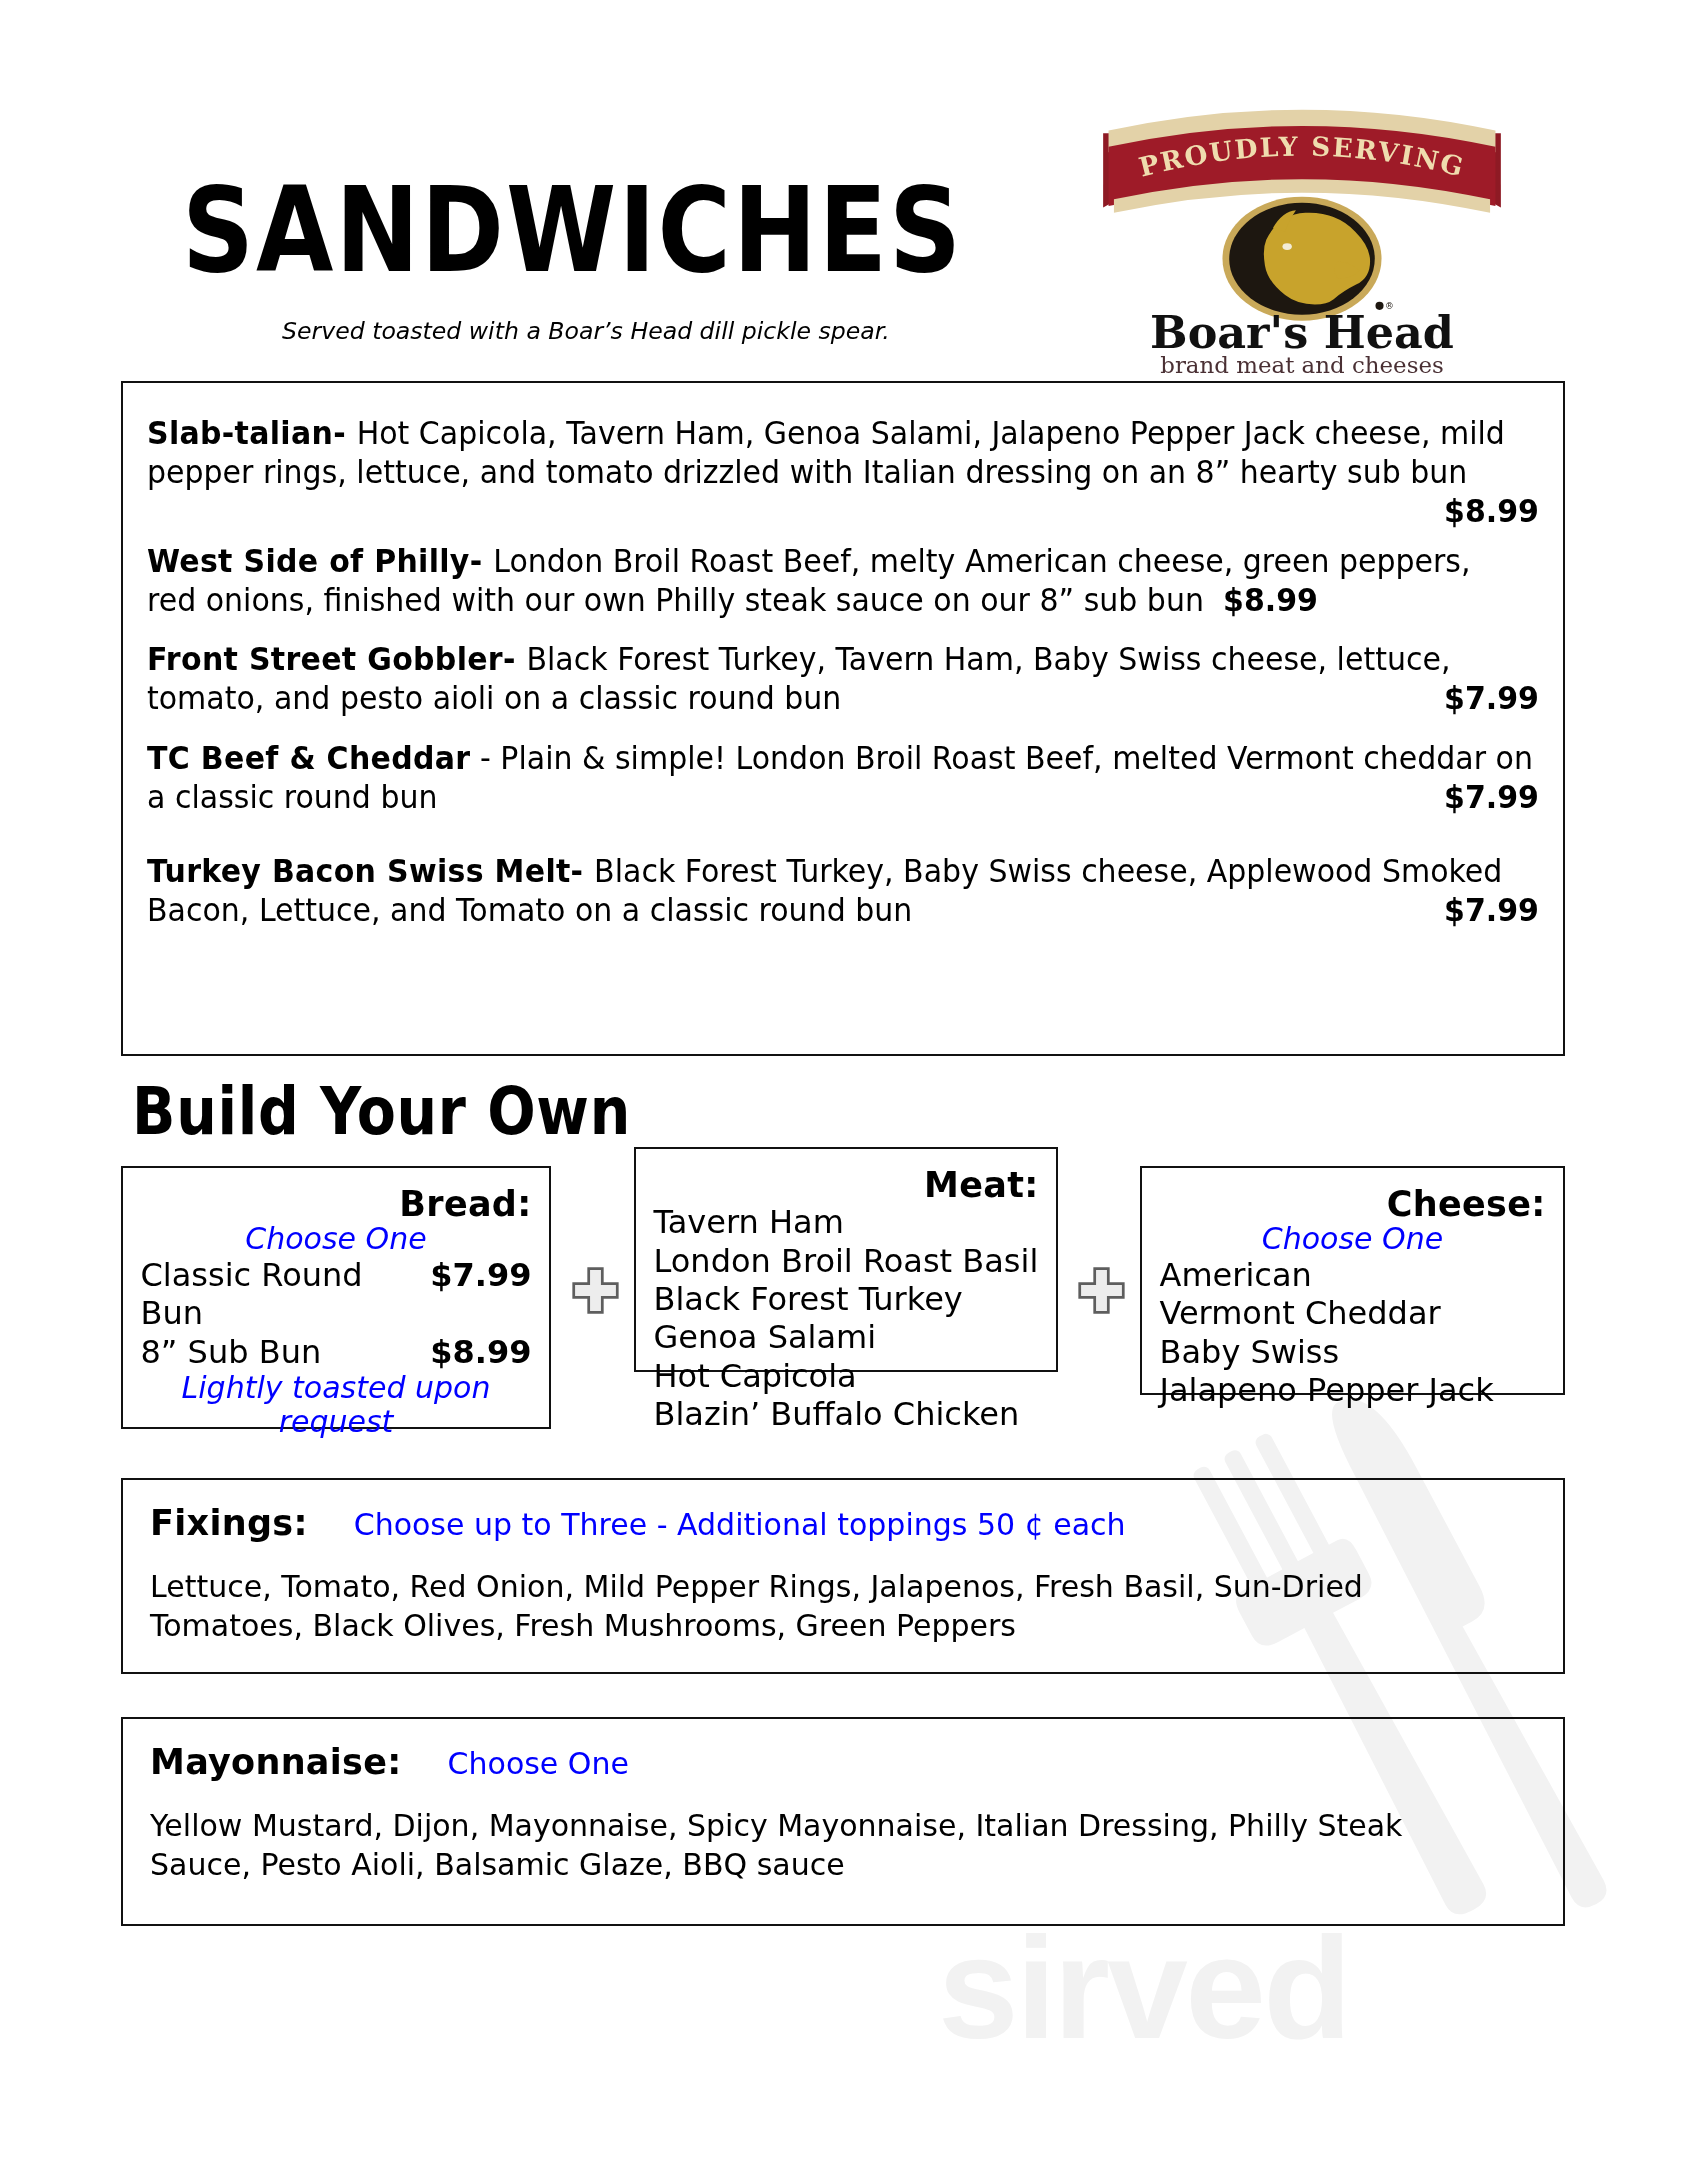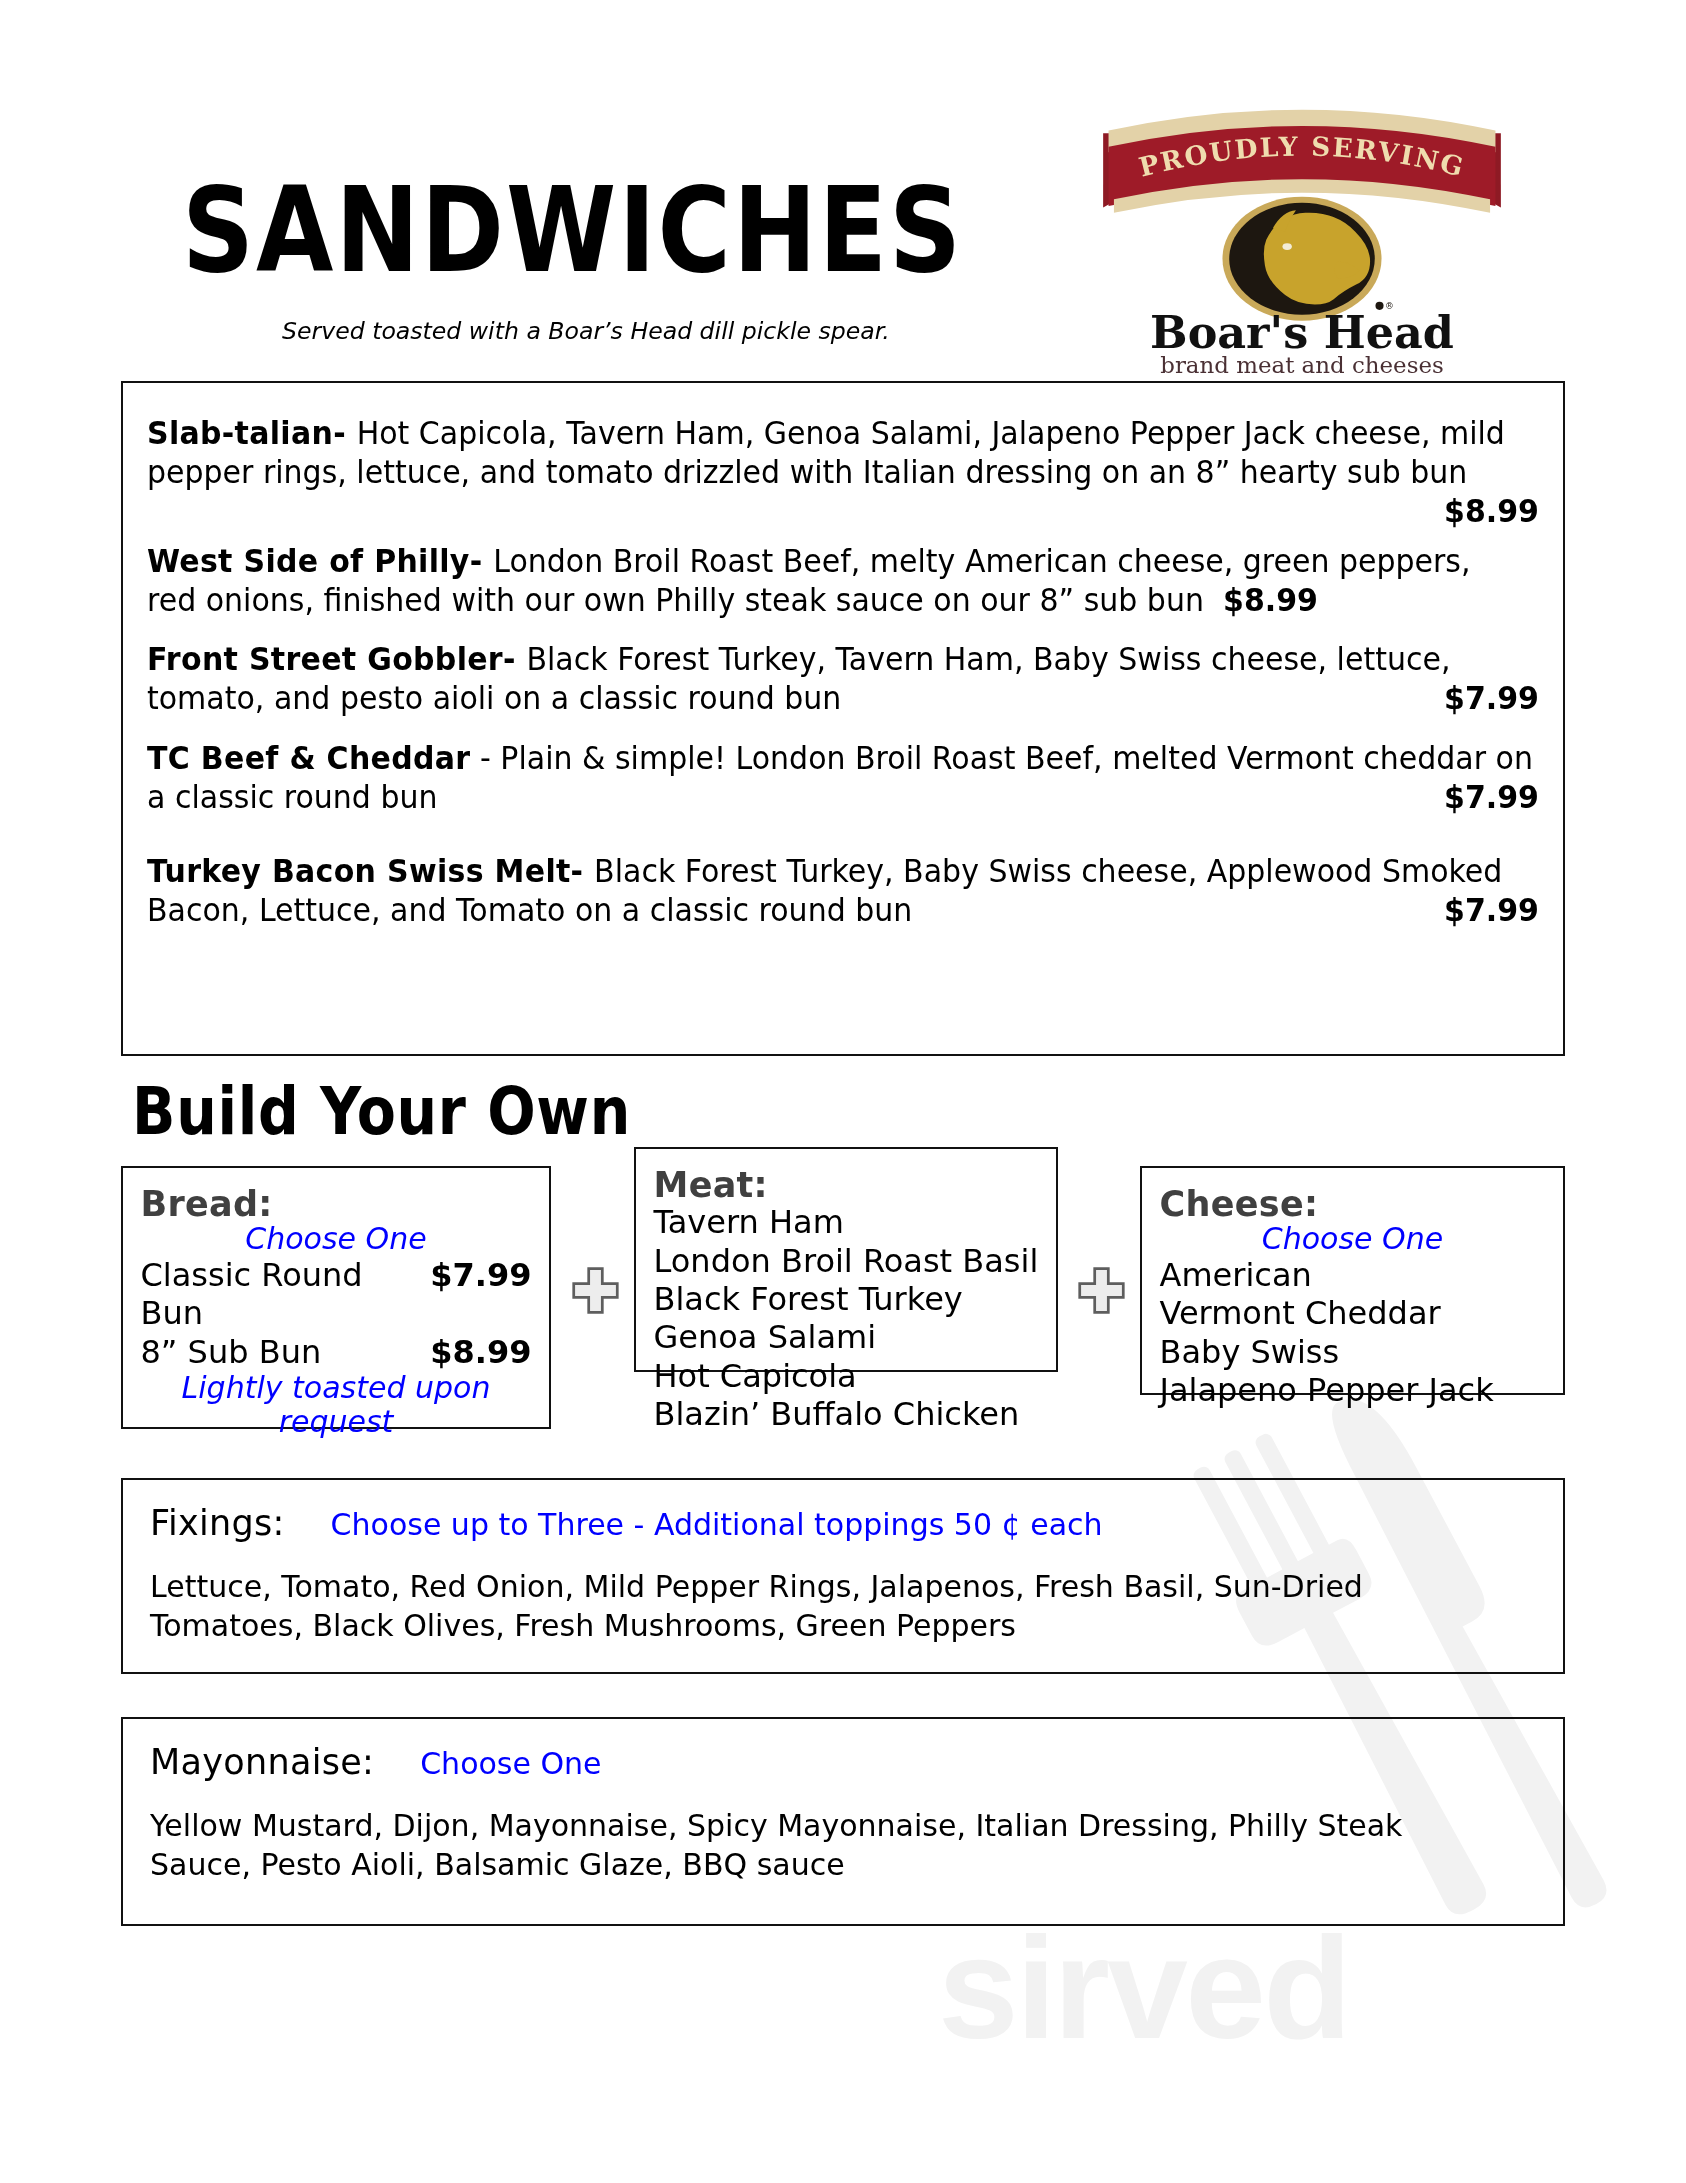--- a/index.html
+++ b/index.html
@@ -141,23 +141,24 @@
   
   #bread-box  { left: 121px;  top: 1166px; width: 430px;  height: 263px; }
   #meat-box   { left: 634px;  top: 1147px; width: 424px;  height: 225px; }
   #cheese-box { left: 1140px; top: 1166px; width: 425px;  height: 229px; }
 
   .opt-inner { padding: 17.5px 17.5px 0 17.5px; }
   .opt-title {
     font-family: "DejaVu Sans", sans-serif;
     font-size: 35px;
     font-weight: 700;
-    color: #404040;
+    color: #000000;
     line-height: 1.05;
     letter-spacing: 0.3px;
+    text-align: right;
   }
   .opt-note {
     font-family: "DejaVu Sans", sans-serif;
     font-style: italic;
     font-size: 30px;
     color: #0000ff;
     text-align: center;
     line-height: 1.12;
   }
   .opt-line {
@@ -196,21 +197,21 @@
   .panel-inner { padding: 23px 27px 0 27px; }
   .panel-head {
     display: flex;
     align-items: baseline;
     gap: 12px;
     line-height: 1.15;
   }
   .panel-label {
     font-family: "DejaVu Sans", sans-serif;
     font-size: 35px;
-    font-weight: 400;
+    font-weight: 700;
     color: #000;
     letter-spacing: 0.3px;
   }
   .panel-note {
     font-family: "DejaVu Sans", sans-serif;
     font-size: 30px;
     color: #0000ff;
     margin-left: 34px;
   }
   .panel-body {

